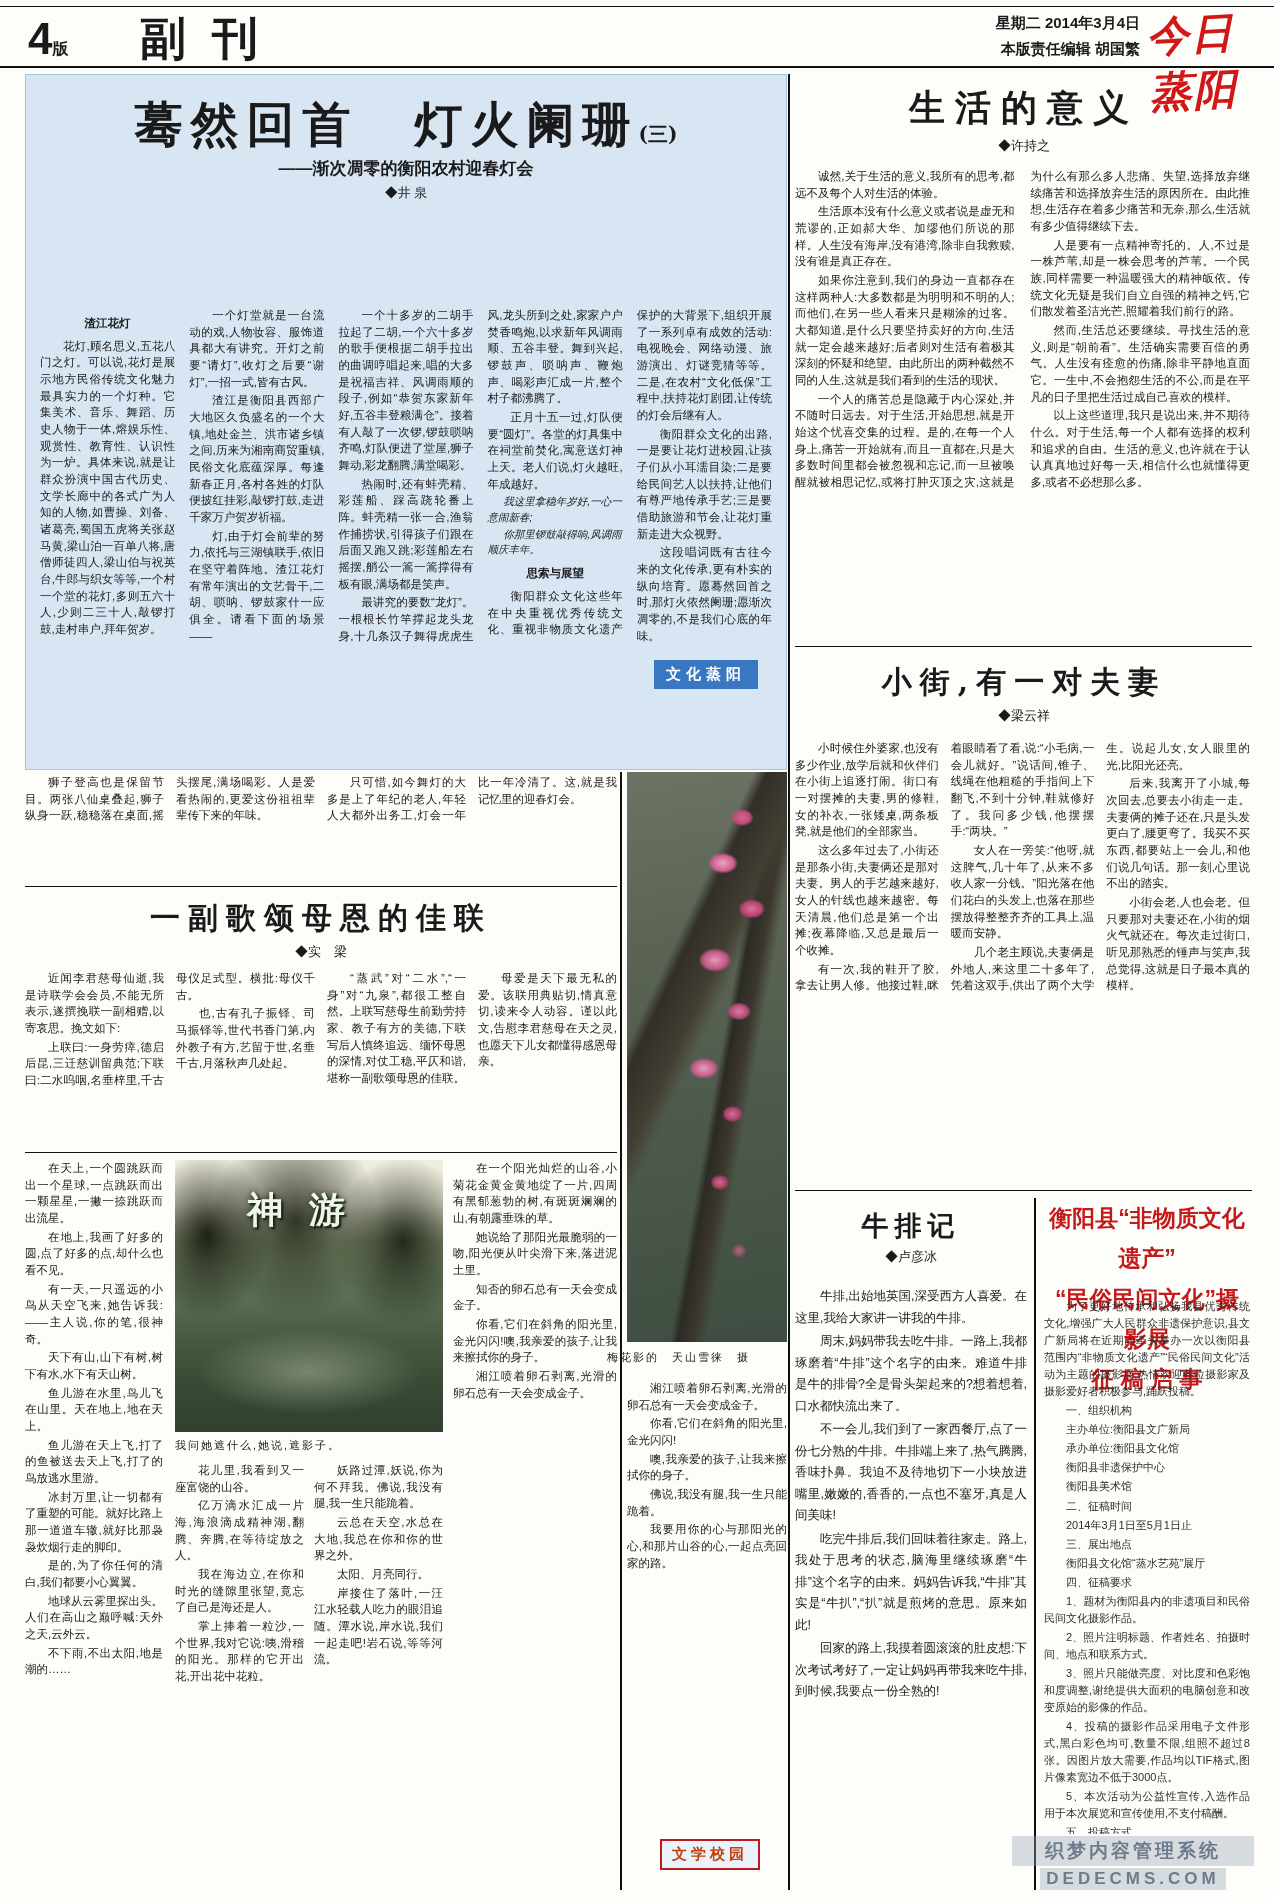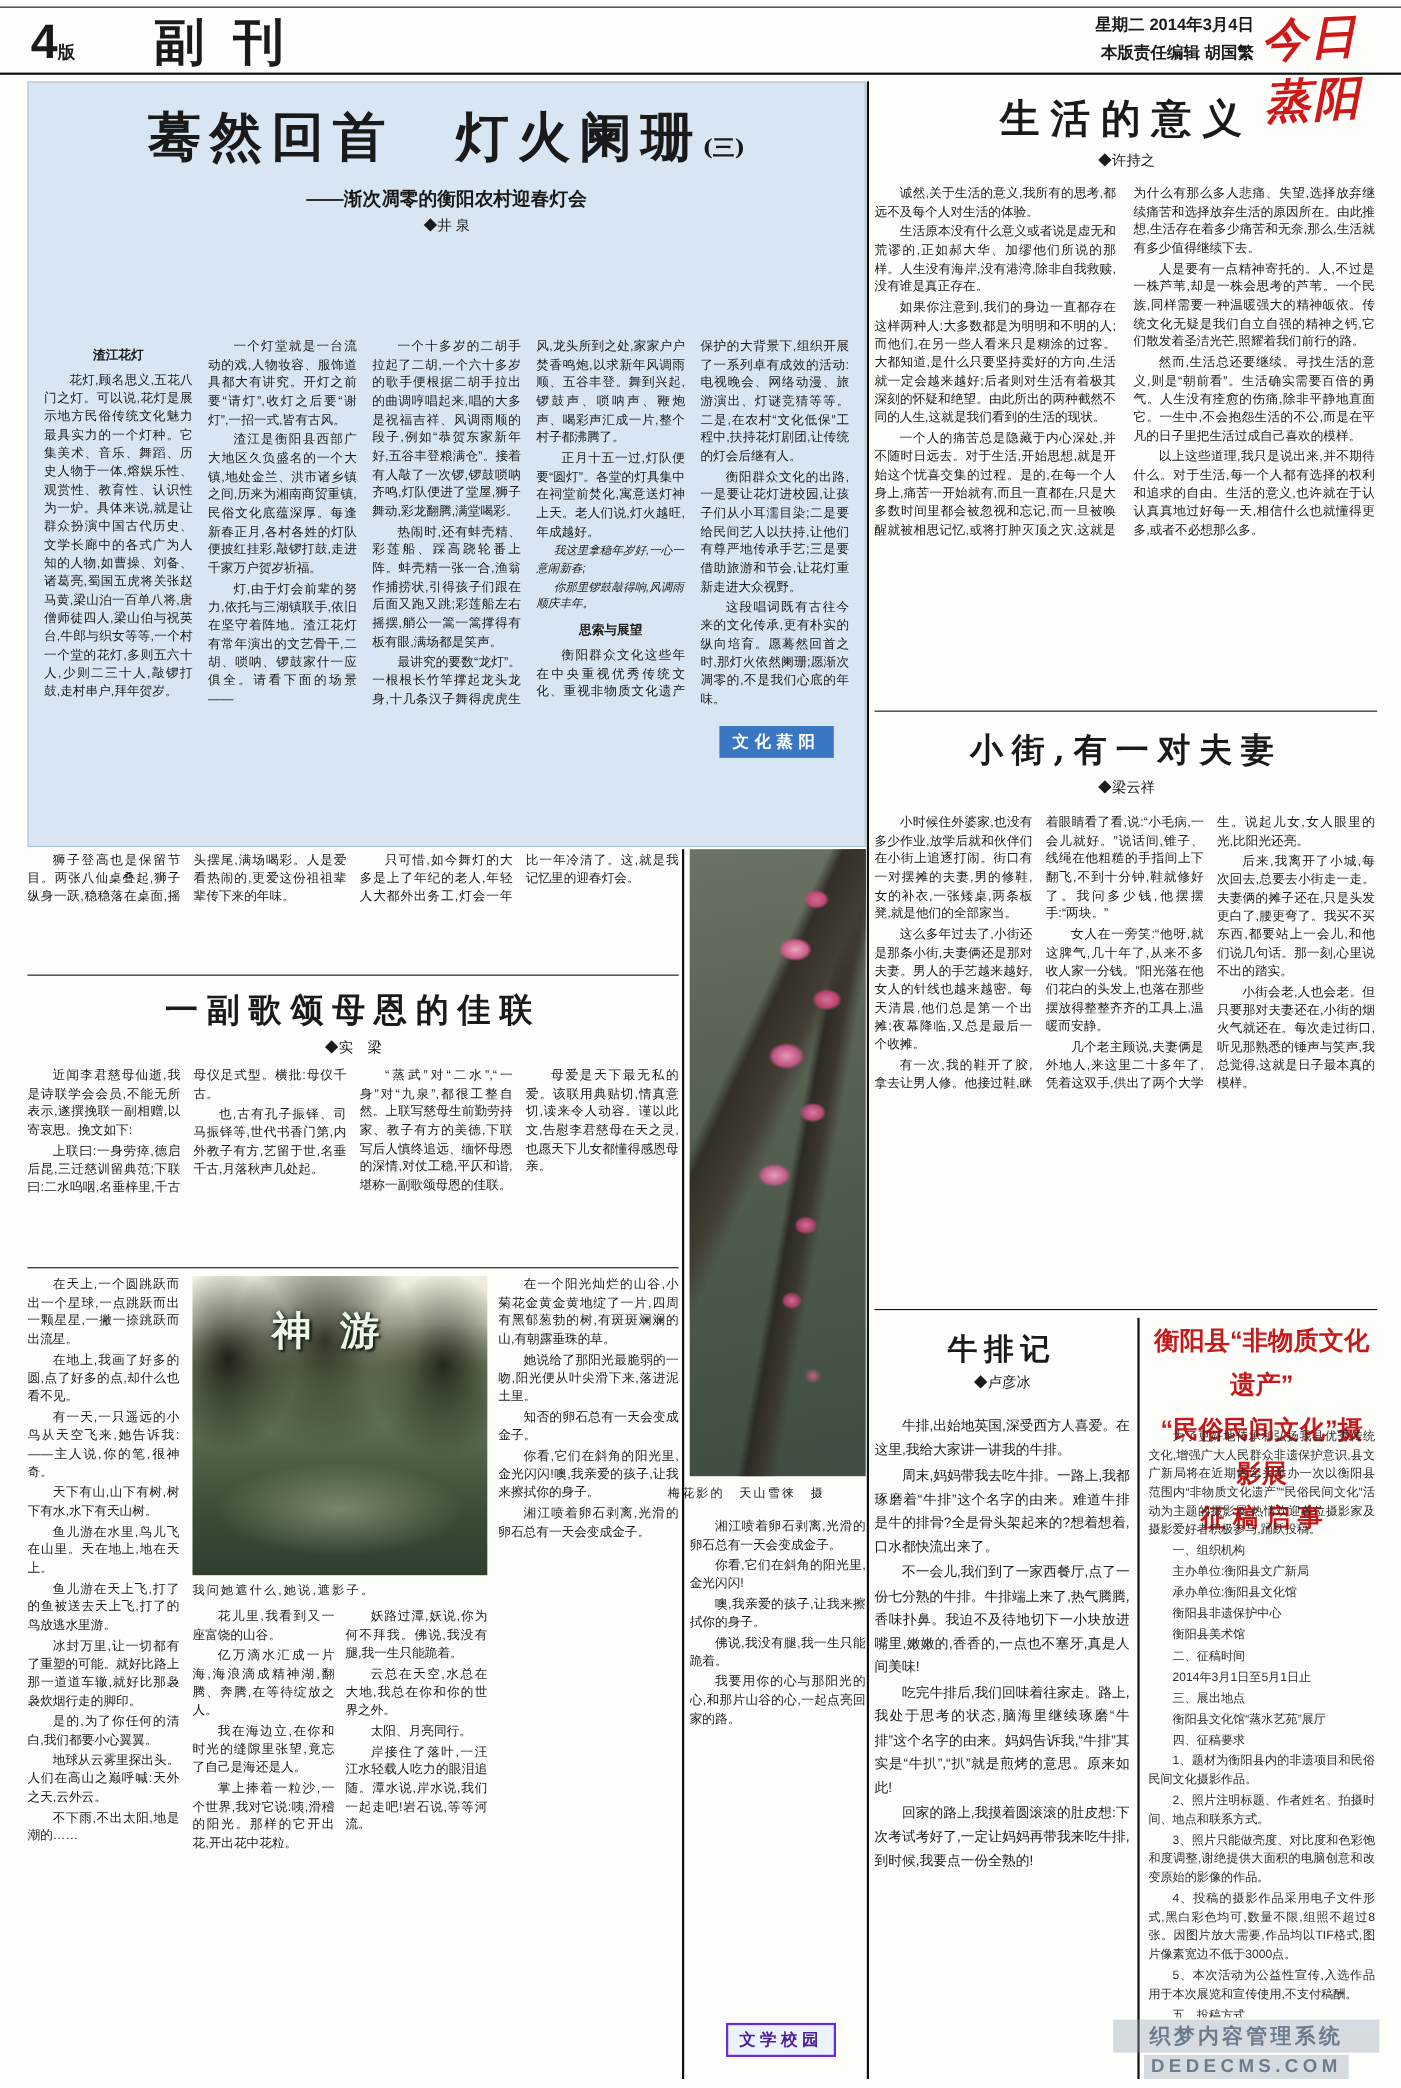--- a/index.html
+++ b/index.html
@@ -22,21 +22,21 @@
   .subhead{margin:8px 0 6px 0;font-weight:bold;text-align:center;text-indent:0;}
   .lyric{margin:2px 0;font-style:italic;font-size:10.5px;text-indent:1.5em;}
   .byline{text-align:center;font-size:13px;margin:4px 0 0 0;}
   .body-cols{font-size:11.5px;line-height:1.45;overflow:hidden;}
 
   
   .lantern-panel{background:#d8e6f3;border:1px solid #a9c3dc;}
   .lantern-title{font-family:"DejaVu Serif",serif;font-weight:bold;font-size:48px;
                  text-align:center;letter-spacing:8px;margin-top:18px;}
   .lantern-title .suffix{font-size:20px;letter-spacing:0;}
-  .lantern-sub{font-size:17px;font-weight:bold;text-align:center;margin-top:12px;}
+  .lantern-sub{font-size:17px;font-weight:bold;text-align:center;}
   .tag-blue{background:#3a77c2;color:#fff;font-weight:bold;font-size:15px;
             letter-spacing:5px;padding:5px 12px;}
 
   .art-title-lg{font-family:"DejaVu Serif",serif;font-weight:bold;font-size:36px;
                 text-align:center;letter-spacing:10px;margin-top:8px;}
   .art-title-md{font-family:"DejaVu Serif",serif;font-weight:bold;font-size:30px;
                 text-align:center;letter-spacing:8px;margin-top:6px;}
   .art-title-sm{font-family:"DejaVu Serif",serif;font-weight:bold;font-size:27px;
                 text-align:center;letter-spacing:6px;margin-top:10px;}
 
@@ -69,21 +69,21 @@
   .scene-title{position:absolute;top:26px;left:50%;transform:translateX(-50%);
                color:#eef7ea;font-family:"DejaVu Serif",serif;font-weight:bold;
                font-size:36px;letter-spacing:26px;text-shadow:0 0 6px #1e2a18,2px 2px 2px #14200f;
                white-space:nowrap;}
 
   
   .steak-body{font-size:12.5px;line-height:1.72;overflow:hidden;}
   .ann-title{color:#c41a1a;font-weight:bold;font-size:23px;line-height:1.75;text-align:center;}
   .ann-body{font-size:11px;line-height:1.55;color:#2d2d2d;overflow:hidden;}
 
-  .tag-campus{display:inline-block;border:2px solid #6d28d9;background:#eaf2fb;color:#4c1d95;
+  .tag-campus{display:inline-block;border:2px solid #b91c1c;background:#eaf2fb;color:#c2410c;
               font-weight:bold;font-size:15px;letter-spacing:4px;padding:4px 10px;}
 
   .watermark{color:#55667a;opacity:.85;text-align:center;}
   .watermark .w1{background:rgba(150,165,185,.45);font-size:19px;font-weight:bold;
                  letter-spacing:3px;padding:2px 6px;}
   .watermark .w2{background:rgba(150,165,185,.45);font-size:17px;font-weight:bold;
                  letter-spacing:4px;padding:1px 6px;margin-top:2px;display:inline-block;}
 </style>
 </head>
 <body>

